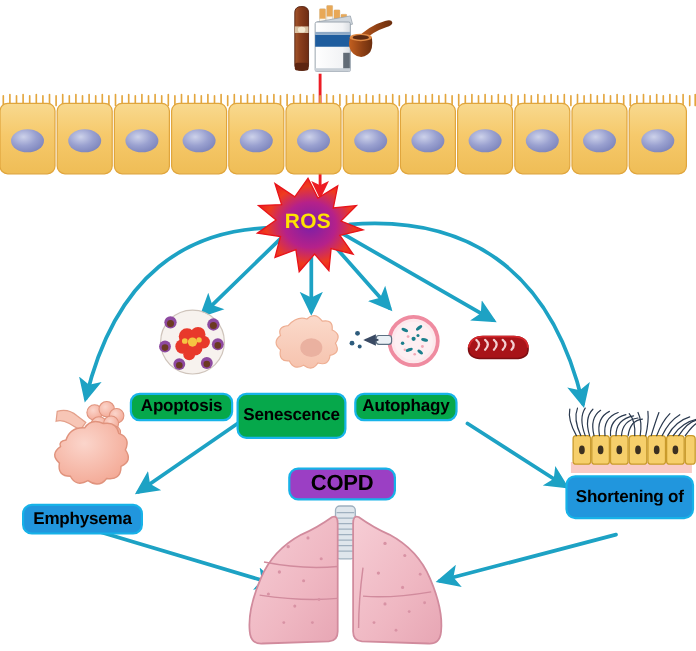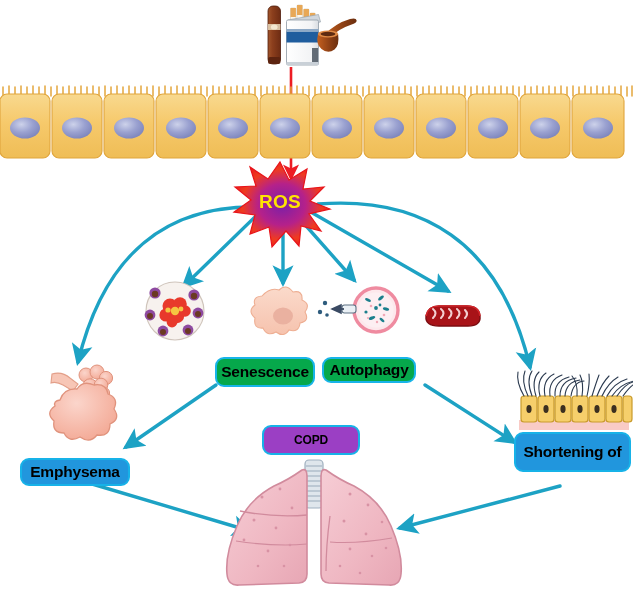--- a/index.html
+++ b/index.html
@@ -44,21 +44,21 @@
     font-size: 15.5px;
   }
   .lb-blue {
     background: #2196dd;
     border: 2.5px solid #17b2e8;
     font-size: 15.5px;
   }
   .lb-purple {
     background: #9b3fc4;
     border: 2.5px solid #17b2e8;
-    font-size: 12px;
+    font-size: 20px;
   }
   .ros-text {
     position: absolute;
     left: 252px;
     top: 193px;
     width: 56px;
     height: 18px;
     display: flex;
     align-items: center;
     justify-content: center;
@@ -443,22 +443,23 @@
         <circle cx="372" cy="556" r="1.3"></circle>
           <circle cx="340" cy="566" r="1.3"></circle>
         <circle cx="360" cy="573" r="1.3"></circle>
           <circle cx="386" cy="548" r="1.3"></circle>
       </g>
     </g>
   </svg>
 
   <div class="ros-text">ROS</div>
 
-
-  <div class="label-box lb-green" style="left:215px; top:357px; width:100px; height:30px;">Senescence</div>
+  <div class="label-box lb-green" style="left:118px; top:357px; width:94px; height:26px;">Apoptosis</div>
+
+  <div class="label-box lb-green" style="left:215px; top:357px; width:100px; height:42px;">Senescence</div>
 
   <div class="label-box lb-green" style="left:322px; top:357px; width:94px; height:26px;">Autophagy</div>
 
 
   <div class="label-box lb-blue" style="left:20px; top:458px; width:110px; height:28px;">Emphysema</div>
 
   <div class="label-box lb-blue" style="left:514px; top:432px; width:117px; height:40px; flex-direction:row;">
     <span>Shortening of</span>
   </div>
 

